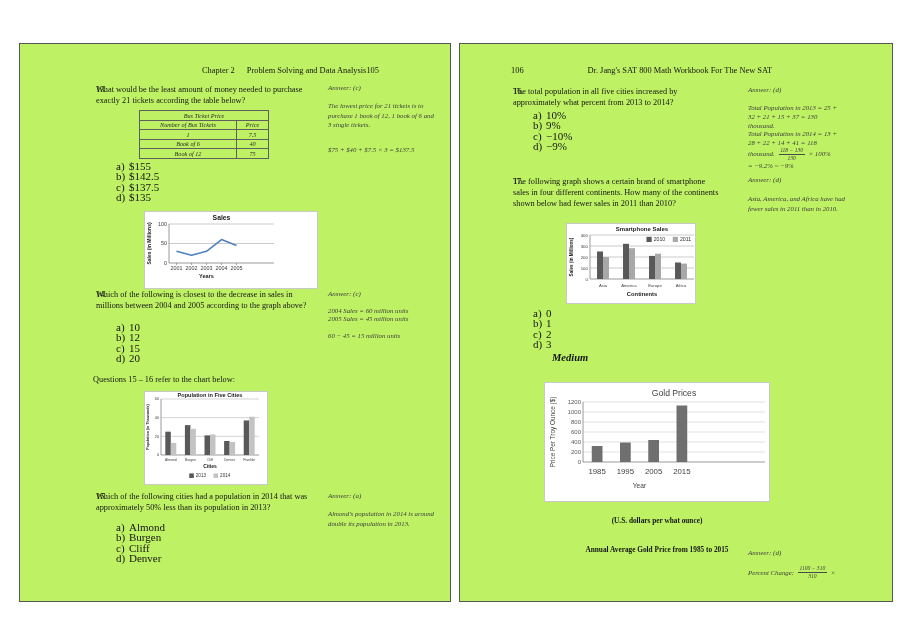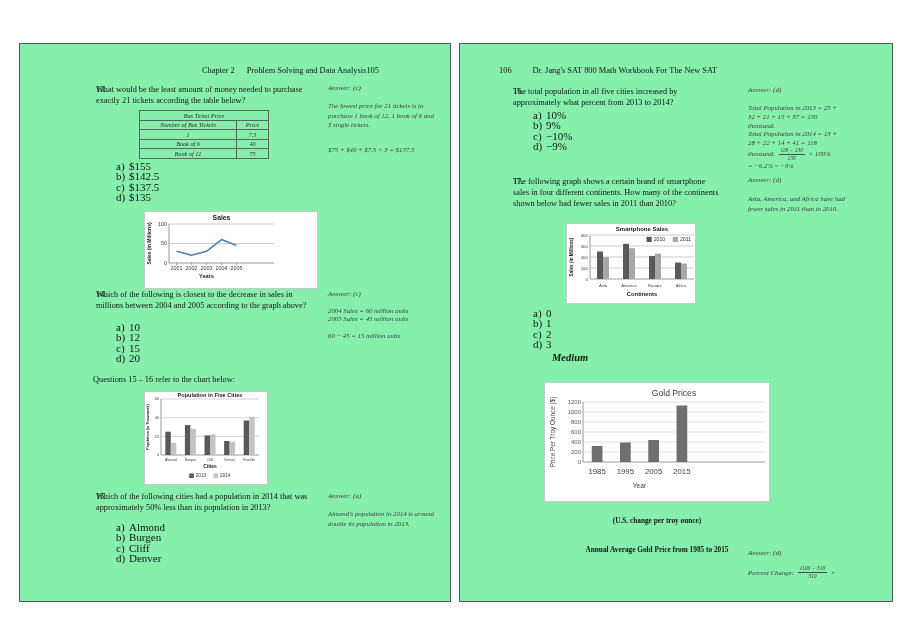--- a/index.html
+++ b/index.html
@@ -1,18 +1,18 @@
 <!DOCTYPE html>
 <html><head>
 <meta charset="utf-8">
 <style>
   html,body{margin:0;padding:0;background:#fff;}
   #canvas{position:relative;width:910px;height:644px;background:#ffffff;overflow:hidden;
           font-family:"Liberation Serif","DejaVu Serif",serif;color:#141414;}
-  .page{position:absolute;top:43px;width:432px;height:559px;background:#86efac;
+  .page{position:absolute;top:43px;width:432px;height:559px;background:#bef264;
         border:1.5px solid #565656;box-sizing:border-box;}
   #page-left{left:19px;}
   #page-right{left:459px;width:434px;}
   .pg-header{position:absolute;top:22px;font-size:8.4px;white-space:nowrap;}
   .q{position:absolute;font-size:8.3px;line-height:11px;}
   .q .qnum{position:absolute;left:0;top:0;}
   .q .qtext{display:block;}
   .opts{position:absolute;font-size:11px;}
   .opt{height:10.3px;line-height:10.3px;white-space:nowrap;}
   .opt .k{display:inline-block;width:13px;}
@@ -177,21 +177,21 @@
     <div class="ans" style="left:308px;top:262px;width:118px;">2004 Sales = 60 million units</div>
     <div class="ans" style="left:308px;top:270px;width:118px;">2005 Sales = 45 million units</div>
     <div class="ans" style="left:308px;top:287px;width:118px;">60 − 45 = 15 million units</div>
 
     <div class="ans-label" style="left:308px;top:448px;">Answer:  (a)</div>
     <div class="ans" style="left:308px;top:465px;width:106px;">Almond's population in 2014 is around double its population in 2013.</div>
   </div>
 
   <div class="page" id="page-right">
 
-    <div class="pg-header" style="left:39px;display:flex;">
+    <div class="pg-header" style="left:51px;display:flex;gap:43px;">
       <span>106</span>
       <span style="margin-left:21px;">Dr. Jang's SAT 800 Math Workbook For The New SAT</span>
     </div>
 
     <div class="q" style="left:53px;top:42px;width:208px;">
       <span class="qnum">16.</span>
       <span class="qtext">The total population in all five cities increased by approximately what percent from 2013 to 2014?</span>
     </div>
 
     <div class="opts" style="left:73px;top:66px;">
@@ -294,21 +294,21 @@
           <rect x="47.7575" y="64" width="10.735" height="16" fill="#6f6f6f"></rect>
           <rect x="76.0075" y="60.5" width="10.735" height="19.5" fill="#6f6f6f"></rect>
           <rect x="104.2575" y="58" width="10.735" height="22" fill="#6f6f6f"></rect>
           <rect x="132.5075" y="23.5" width="10.735" height="56.5" fill="#6f6f6f"></rect>
           <text x="130" y="14" font-size="8.6" fill="#3f3f3f" text-anchor="middle">Gold Prices</text>
           <text x="95.5" y="106" font-size="6.6" fill="#3f3f3f" text-anchor="middle">Year</text>
           <text x="11" y="50" font-size="6.4" fill="#3f3f3f" text-anchor="middle" transform="rotate(-90 11 50)">Price Per Troy Ounce ($)</text>
         </svg></div>
 
     <div class="caption" style="left:84px;top:461px;width:226px;margin-top:40px;">Annual Average Gold Price from 1985 to 2015</div>
-    <div class="caption" style="left:84px;top:472px;width:226px;">(U.S. change per troy ounce)</div>
+    <div class="caption" style="left:84px;top:472px;width:226px;">(U.S. dollars per what ounce)</div>
 
 
     <div class="ans-label" style="left:288px;top:505px;">Answer:  (d)</div>
     <div class="ans frac-row" style="left:288px;top:522px;width:132px;">
       <span>Percent Change:</span>
       <span class="frac">
         <span class="fnum">1100 − 310</span>
         <span class="fden">310</span>
       </span>
       <span>×</span>

